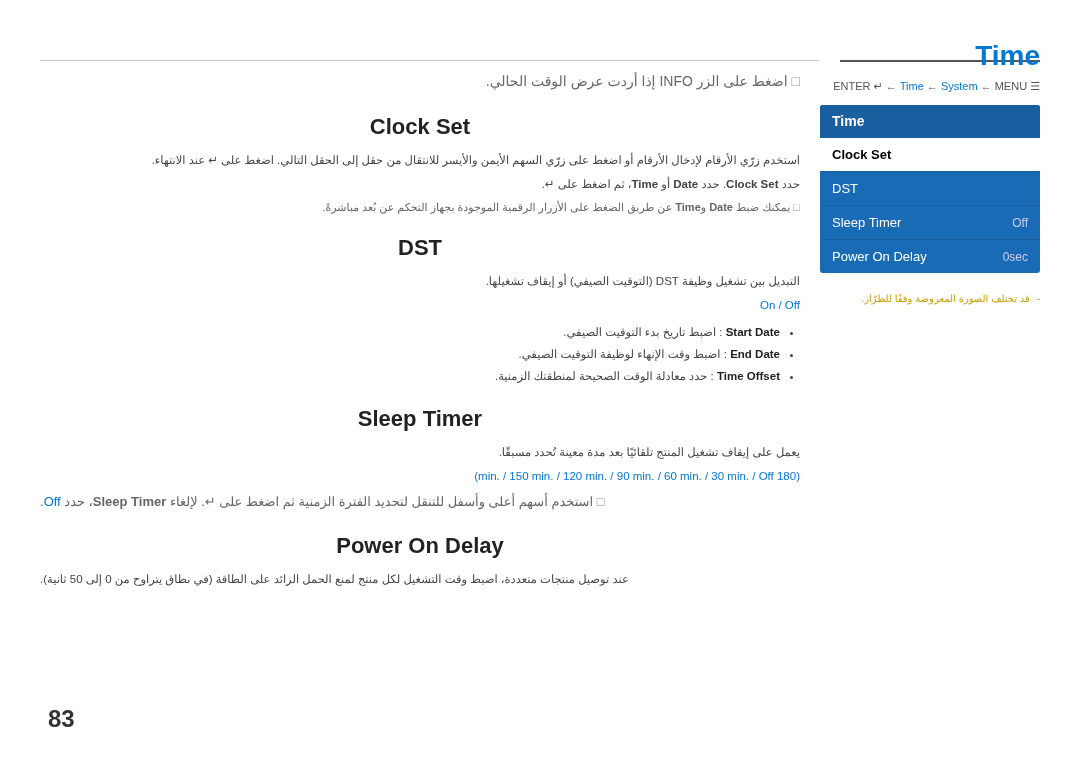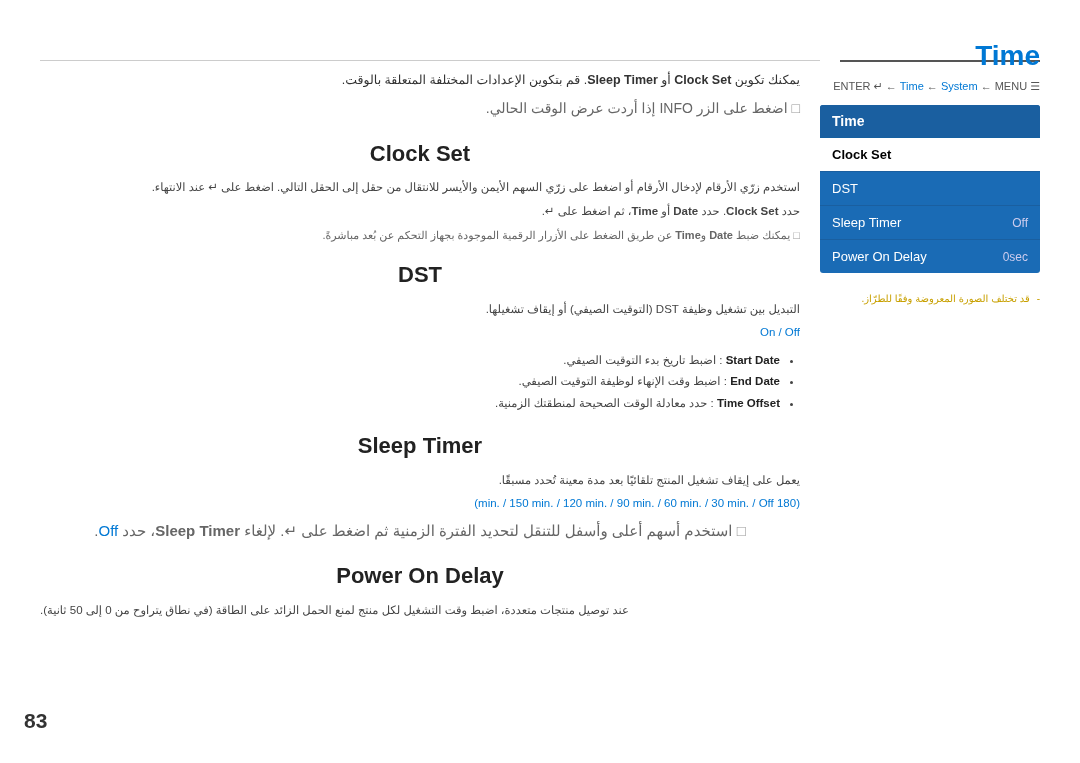--- a/index.html
+++ b/index.html
@@ -27,22 +27,22 @@
       right: 40px;
       width: 200px;
       height: 2px;
       background: #555;
     }
 
     
     .page-number {
       position: absolute;
       bottom: 30px;
-      left: 24px;
-      font-size: 21px;
+      left: 48px;
+      font-size: 24px;
       color: #333;
       font-weight: bold;
     }
 
     
     .right-panel {
       position: absolute;
       top: 40px;
       right: 40px;
       width: 220px;
@@ -191,23 +191,23 @@
     }
 
     .sleep-options {
       color: #0078d4;
       font-size: 11.5px;
       text-align: right;
       margin-bottom: 4px;
     }
 
     .sleep-sub {
-      font-size: 15px;
+      font-size: 13px;
       color: #666;
-      text-align: center;
+      text-align: left;
       margin-bottom: 14px;
     }
     .sleep-sub::before {
       content: "□ ";
       color: #999;
     }
     .sleep-sub .blue { color: #0078d4; }
 
     .section-divider {
       margin: 8px 0;
@@ -253,23 +253,20 @@
     </div>
   </div>
   <div class="note-text">
     <span>-</span>
     <span>قد تختلف الصورة المعروضة وفقًا للطرّاز.</span>
   </div>
 </div>
 
 <div class="main-content">
 
-  <div class="intro-text">
-    يمكنك تكوين <strong>Clock Set</strong> أو <strong>Sleep Timer</strong>. قم بتكوين الإعدادات المختلفة المتعلقة بالوقت.
-  </div>
   <div class="intro-sub">
     اضغط على الزر INFO إذا أردت عرض الوقت الحالي.
   </div>
 
   <div class="section-divider">
     <div class="section-title">Clock Set</div>
     <div class="section-body">
       استخدم زرّي الأرقام لإدخال الأرقام أو اضغط على زرّي السهم الأيمن والأيسر للانتقال من حقل إلى الحقل التالي. اضغط على ↵ عند الانتهاء.
     </div>
     <div class="section-body">

